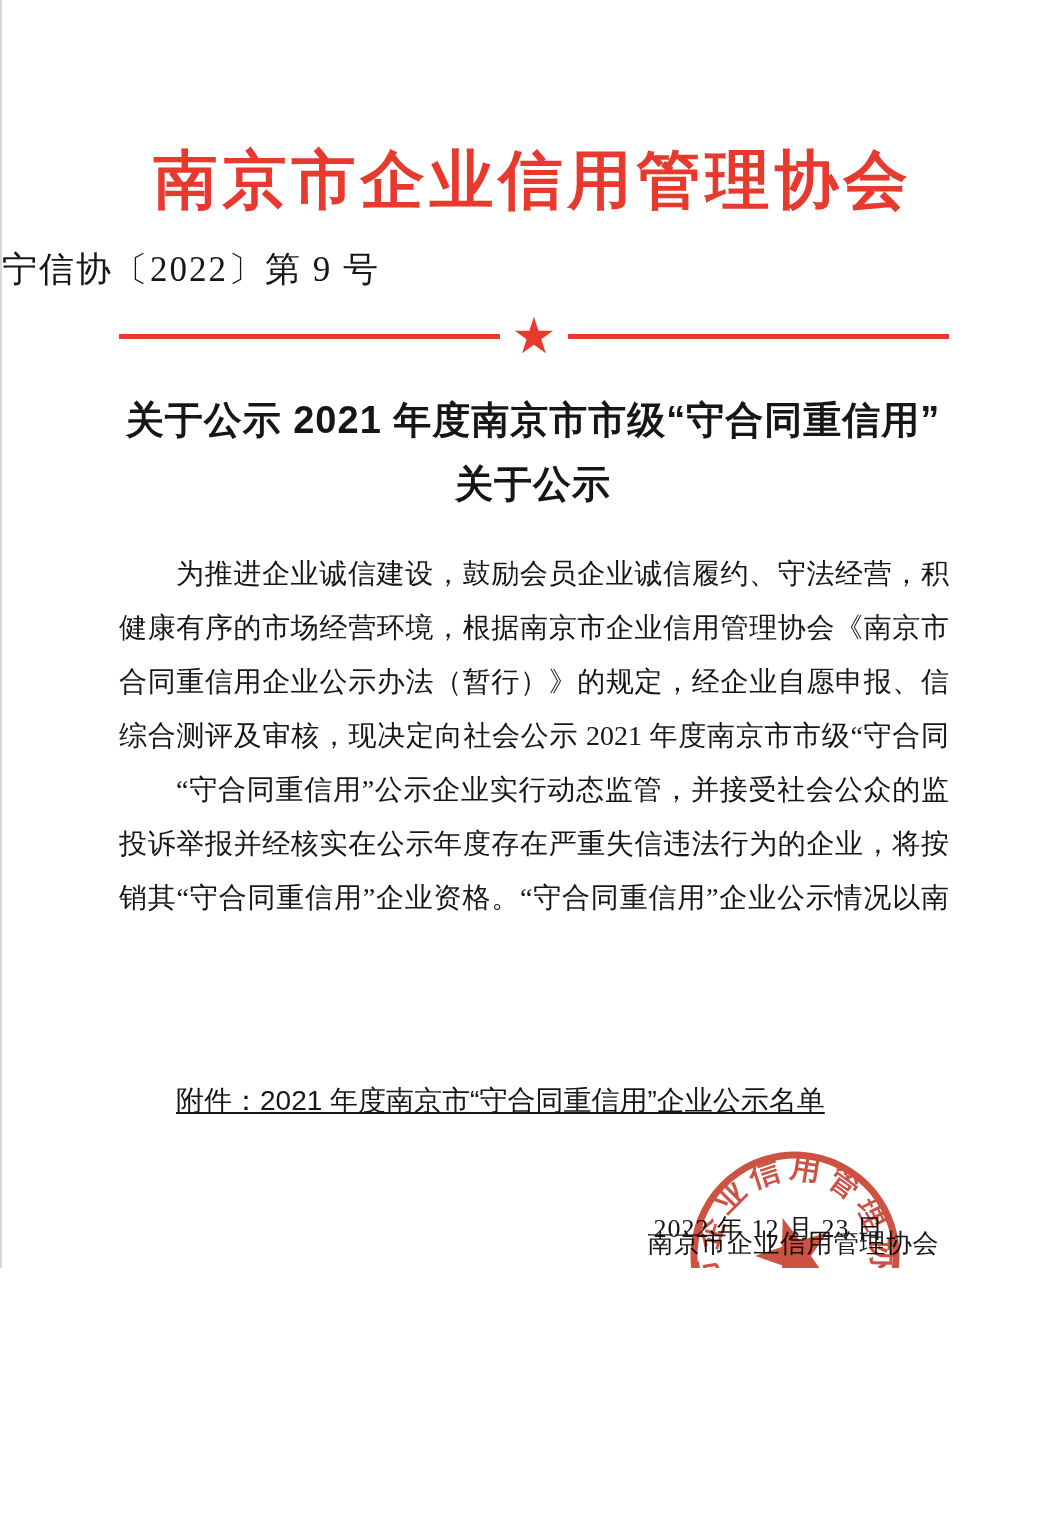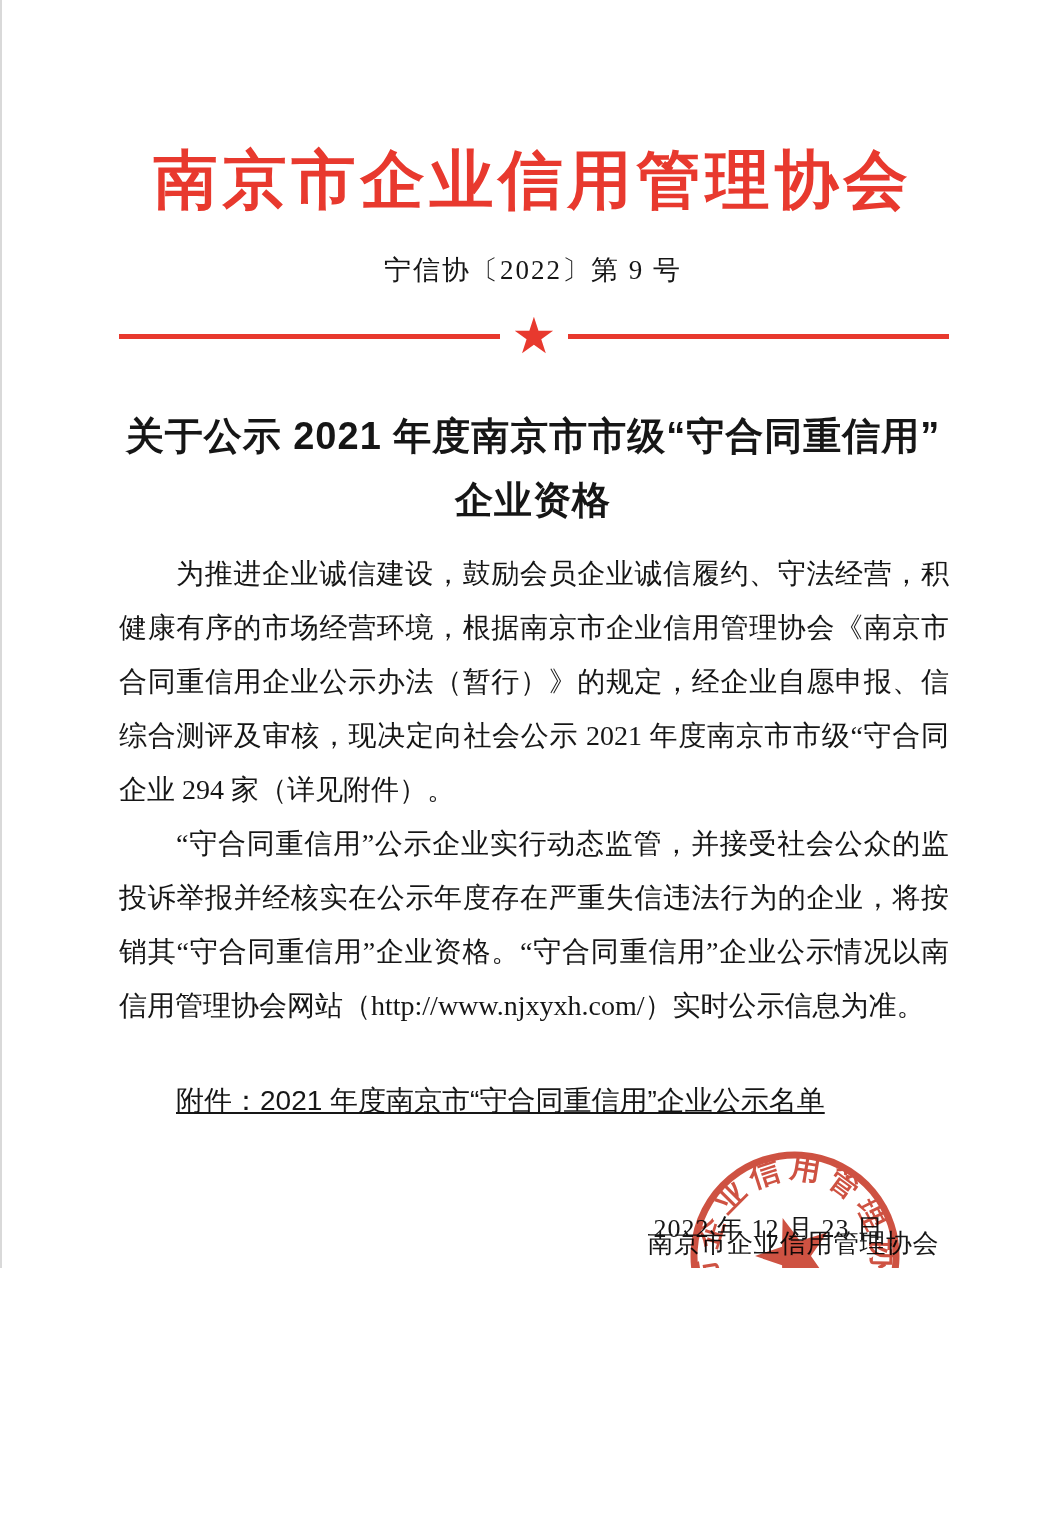--- a/index.html
+++ b/index.html
@@ -22,22 +22,22 @@
     font-weight: 900;
     font-size: 64px;
     line-height: 84px;
     letter-spacing: 5px;
     color: #e8392e;
     white-space: nowrap;
   }
   .doc-number {
     position: absolute;
     top: 252px; left: 0; width: 100%;
-    text-align: center;
-    font-size: 27px;
+    text-align: left;
+    font-size: 35px;
     line-height: 36px;
     letter-spacing: 2px;
   }
   .divider {
     position: absolute;
     top: 312px; left: 117px; width: 830px; height: 48px;
     display: flex;
     align-items: center;
   }
   .divider .rule {
@@ -47,21 +47,21 @@
   }
   .divider .star {
     color: #e8392e;
     font-size: 50px;
     line-height: 48px;
     margin: 0 12px;
     font-family: "DejaVu Sans", sans-serif;
   }
   .doc-title {
     position: absolute;
-    top: 404px; left: 0; width: 100%;
+    top: 388px; left: 0; width: 100%;
     text-align: center;
     font-family: "Liberation Sans", "DejaVu Sans", sans-serif;
     font-weight: 700;
     font-size: 38px;
     line-height: 64px;
     letter-spacing: 1px;
   }
   .body-text {
     position: absolute;
     top: 547px; left: 117px; width: 830px;
@@ -134,33 +134,31 @@
   <div class="doc-number">宁信协〔2022〕第 9 号</div>
 
   <div class="divider">
     <div class="rule"></div>
     <span class="star">★</span>
     <div class="rule"></div>
   </div>
 
   <div class="doc-title">
     <div>关于公示 2021 年度南京市市级“守合同重信用”</div>
-    <div>企业资格</div>
+    <div>关于公示</div>
   </div>
 
   <div class="body-text">
       <div class="body-line indent fill">为推进企业诚信建设，鼓励会员企业诚信履约、守法经营，积极营造</div>
       <div class="body-line fill">健康有序的市场经营环境，根据南京市企业信用管理协会《南京市市级守</div>
       <div class="body-line fill">合同重信用企业公示办法（暂行）》的规定，经企业自愿申报、信用核查、</div>
       <div class="body-line fill">综合测评及审核，现决定向社会公示 2021 年度南京市市级“守合同重信用”</div>
-      <div class="body-line">企业 294 家（详见附件）。</div>
       <div class="body-line indent fill">“守合同重信用”公示企业实行动态监管，并接受社会公众的监督，对被</div>
       <div class="body-line fill">投诉举报并经核实在公示年度存在严重失信违法行为的企业，将按规定撤</div>
       <div class="body-line fill">销其“守合同重信用”企业资格。“守合同重信用”企业公示情况以南京市企业</div>
-      <div class="body-line">信用管理协会网站（http://www.njxyxh.com/）实时公示信息为准。</div>
     </div>
 
   <div class="attachment">附件：2021 年度南京市“守合同重信用”企业公示名单</div>
 
   <div class="sig-org">南京市企业信用管理协会</div>
 
   <div class="sig-date">2022 年 12 月 23 日</div>
 
   <svg class="seal" viewBox="-117 -117 234 234" xmlns="http://www.w3.org/2000/svg">
     <g transform="rotate(-18)">

